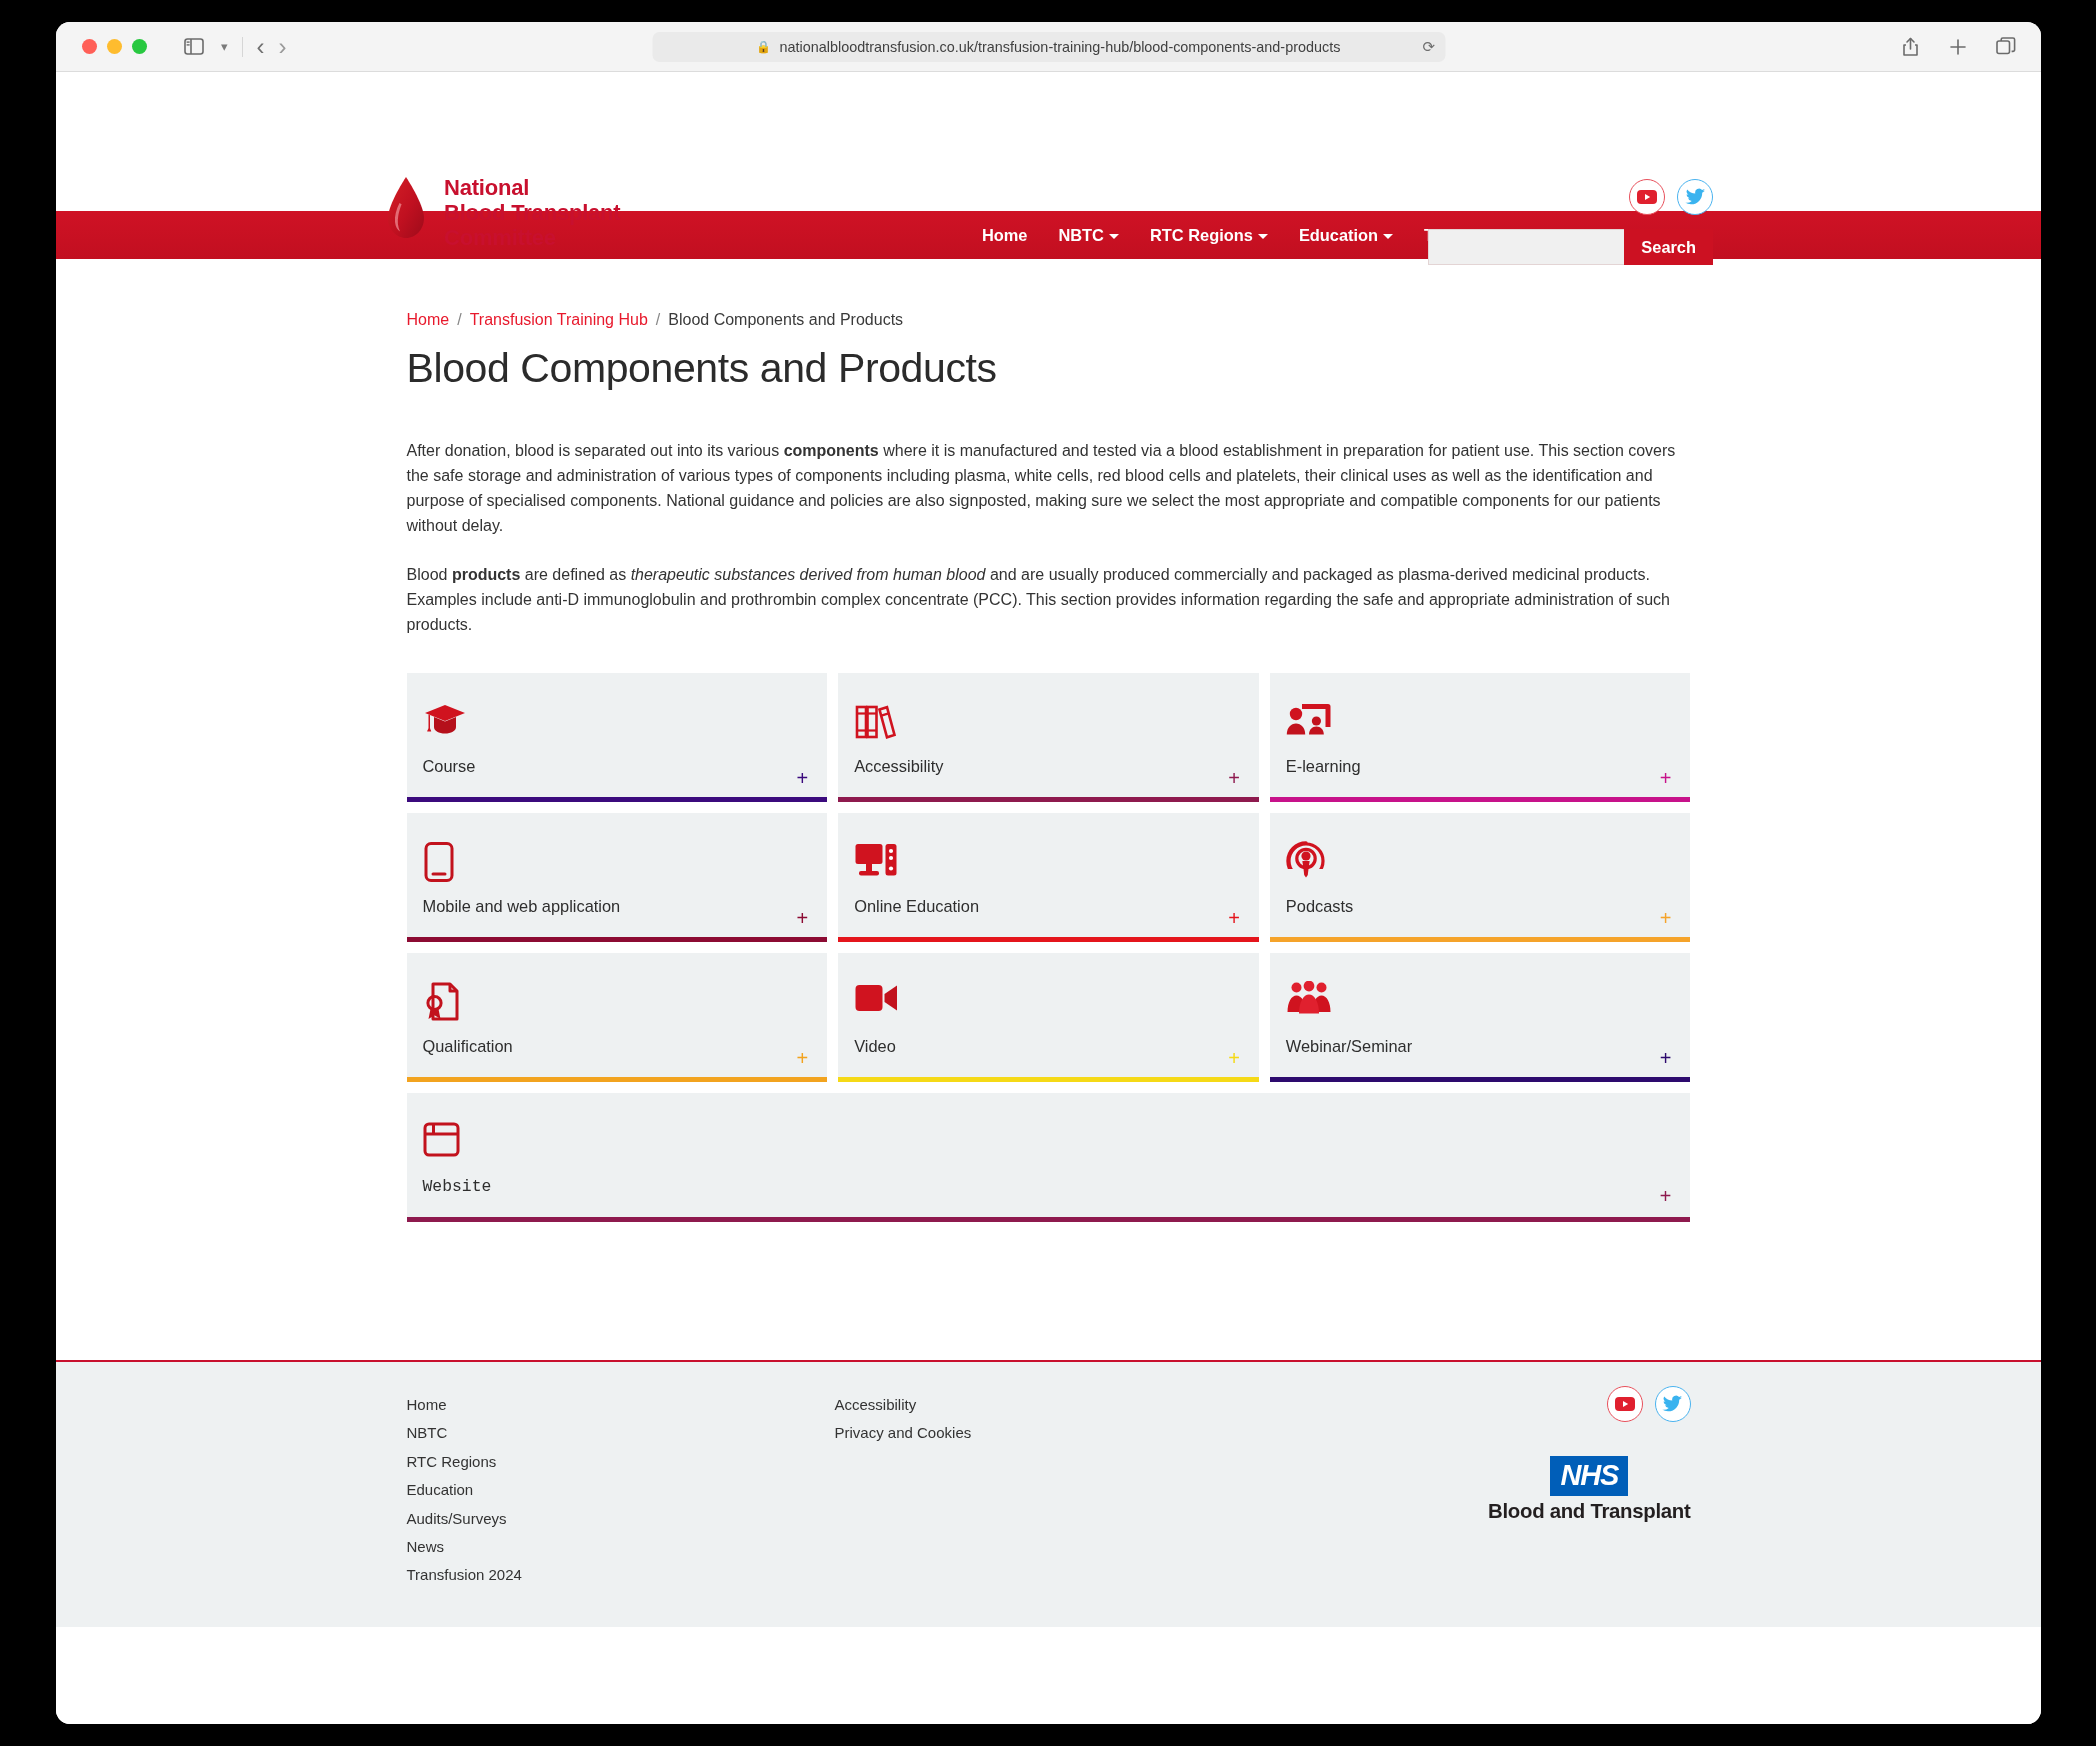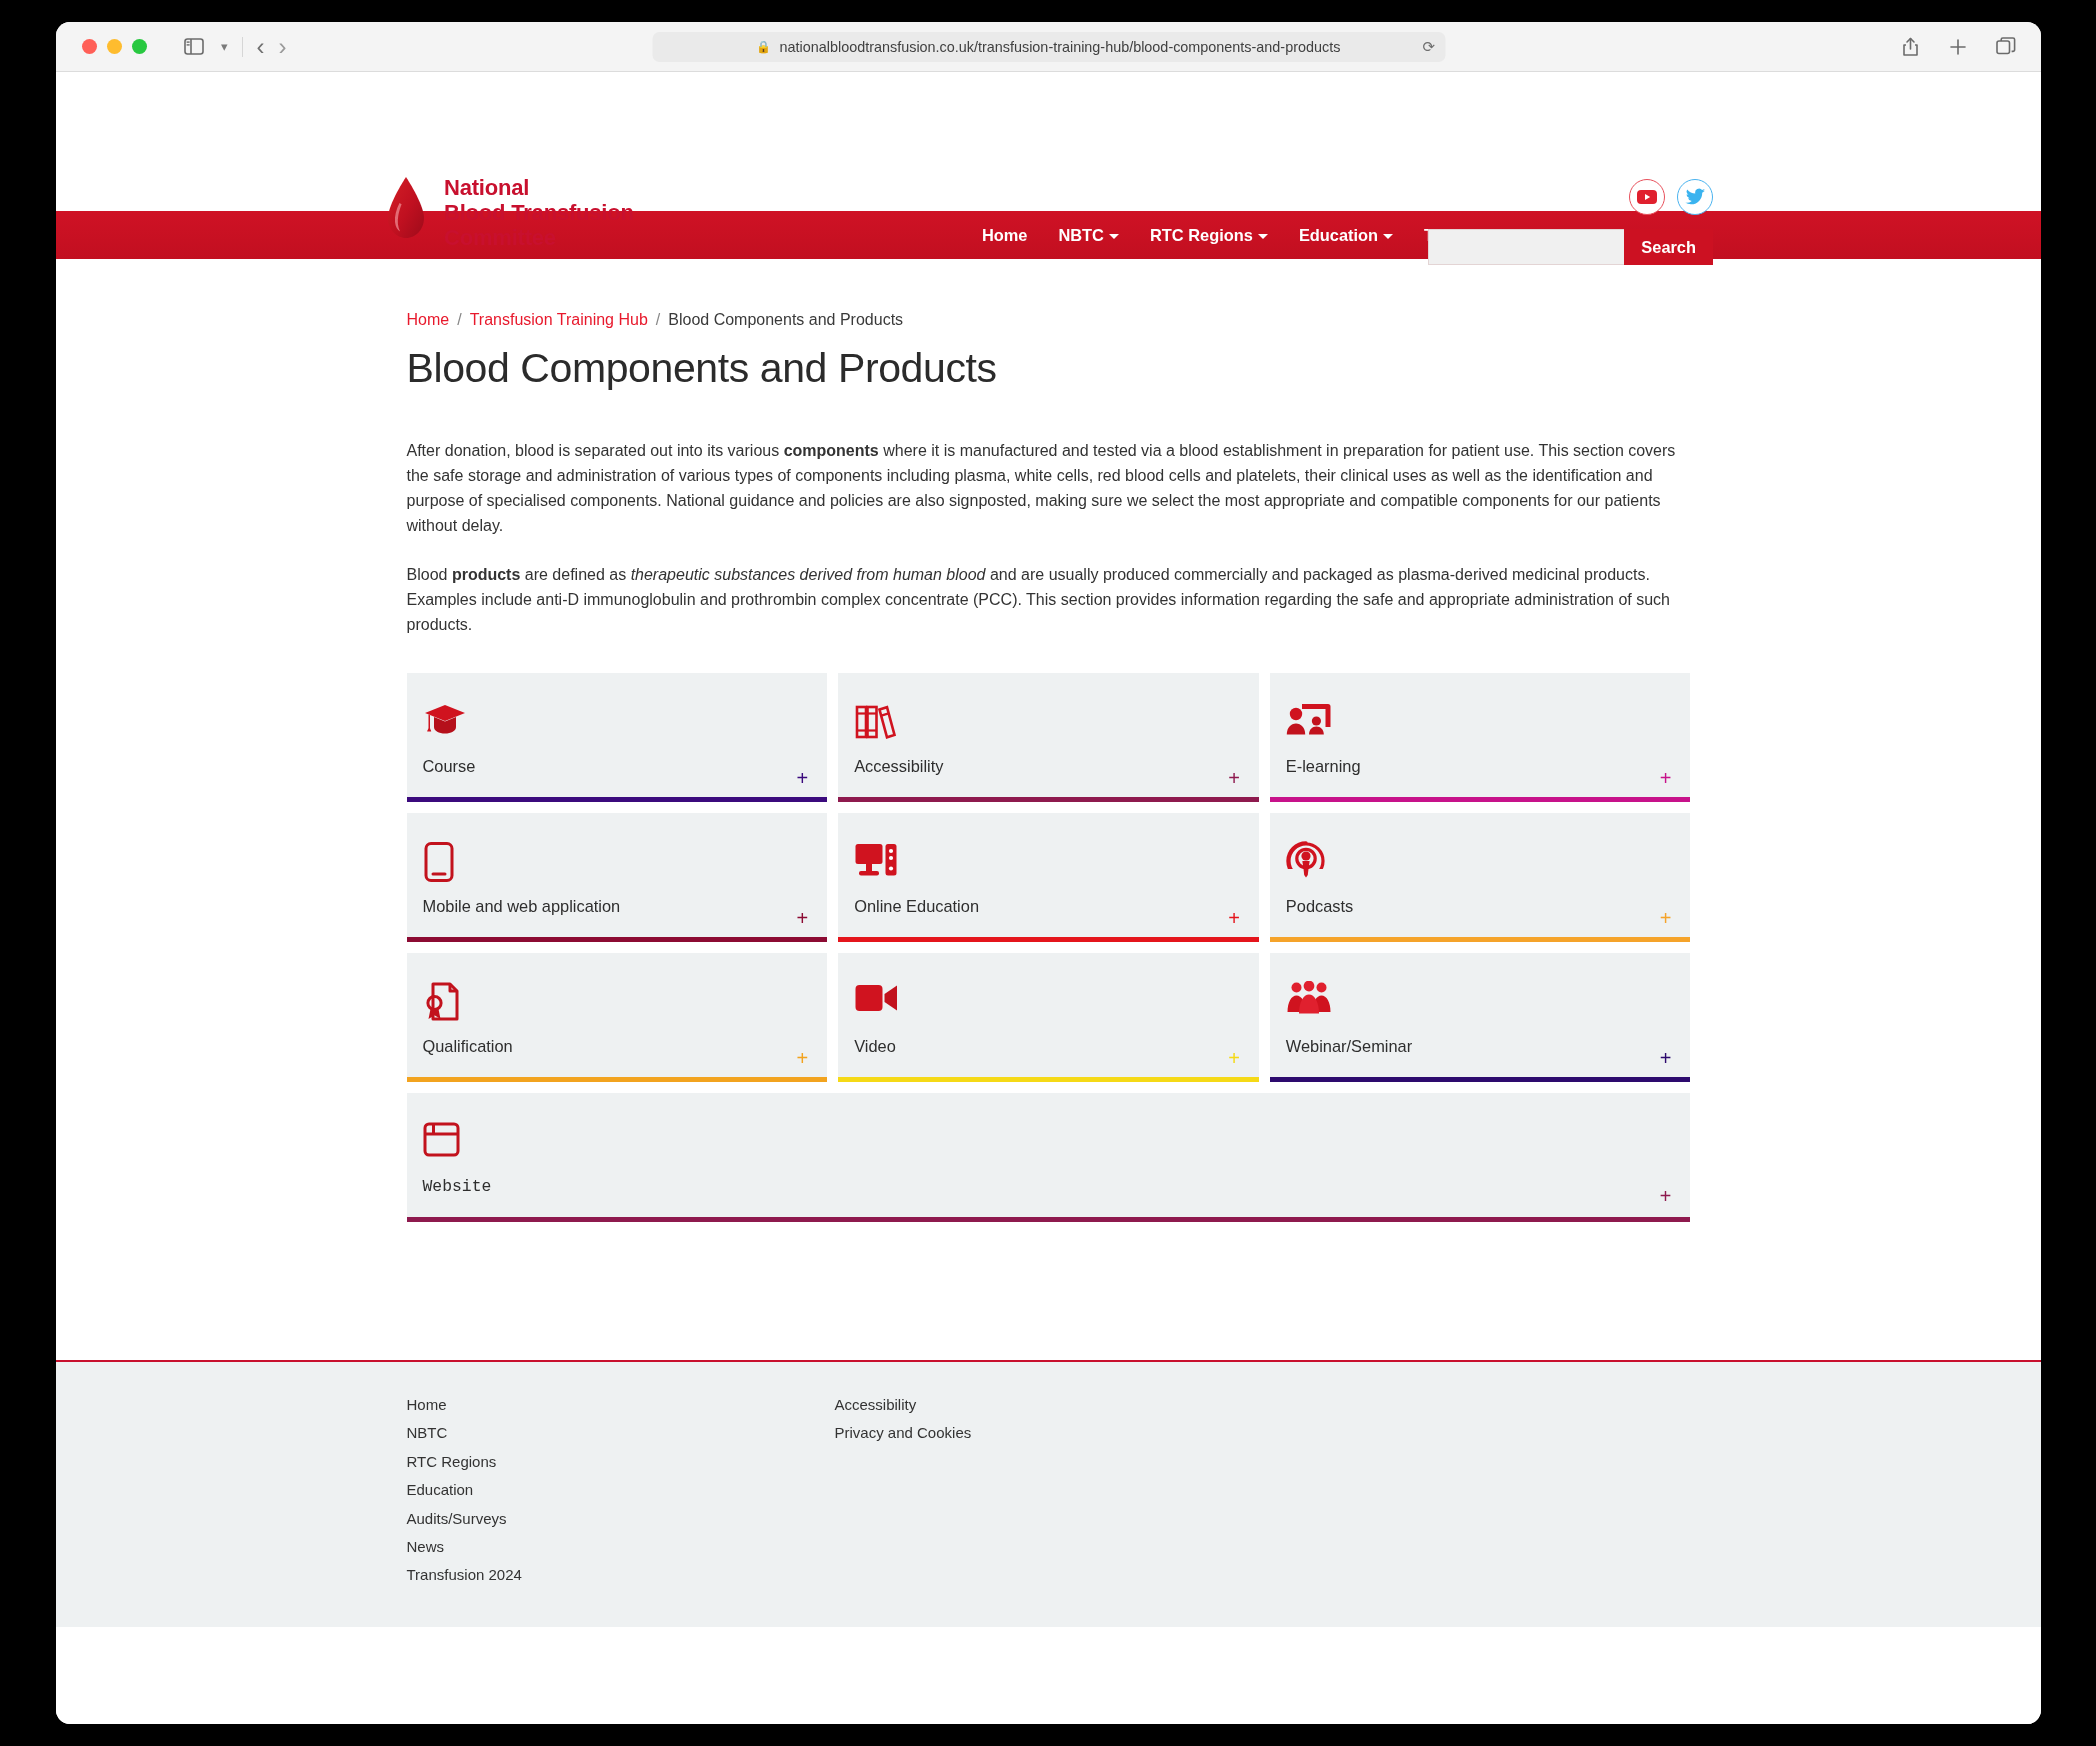--- a/index.html
+++ b/index.html
@@ -315,21 +315,21 @@
                 <stop offset="55%" stop-color="#c01020"></stop>
                 <stop offset="100%" stop-color="#9e0b1a"></stop>
               </linearGradient>
             </defs>
             <path d="M22 2 C22 2 4 29 4 43 C4 54 12 63 22 63 C32 63 40 54 40 43 C40 29 22 2 22 2 Z" fill="url(#dropg)"></path>
             <path d="M15.5 28 C12 35 10.5 41 11 47 C11.4 51.5 13.5 55 16 56.5 C13.8 52 13.2 46 14.4 40 C15 36.8 16.2 32.5 17.6 29.2 Z" fill="#ee8a90" opacity="0.75"></path>
           </svg>
         </span>
         <span class="brand-text">
           <span>National</span><br>
-          <span>Blood Transfusion</span><br>
+          <span>Blood Transplant</span><br>
           <span>Committee</span>
         </span>
       </div>
 
       <div class="header-right">
         <div class="social-row">
           <a class="social-circle yt">
             <svg width="20" height="14" viewBox="0 0 20 14">
                 <rect x="0" y="0" width="20" height="14" rx="4" fill="#e0202e"></rect>
                 <path d="M8 4 L13.2 7 L8 10 Z" fill="#fff"></path>
@@ -547,18 +547,37 @@
           <a class="footer-link">Education</a>
           <a class="footer-link">Audits/Surveys</a>
           <a class="footer-link">News</a>
           <a class="footer-link">Transfusion 2024</a>
         </div>
         <div class="footer-col c2">
           <a class="footer-link">Accessibility</a>
           <a class="footer-link">Privacy and Cookies</a>
         </div>
 
+        <div class="footer-right">
+          <div class="social-row">
+            <a class="social-circle yt">
+              <svg width="20" height="14" viewBox="0 0 20 14">
+                  <rect x="0" y="0" width="20" height="14" rx="4" fill="#e0202e"></rect>
+                  <path d="M8 4 L13.2 7 L8 10 Z" fill="#fff"></path>
+                </svg>
+            </a>
+            <a class="social-circle tw">
+              <svg width="21" height="18" viewBox="0 0 24 20">
+                  <path d="M23 2.6a9 9 0 0 1-2.6.72A4.5 4.5 0 0 0 22.4.9a9 9 0 0 1-2.85 1.1A4.48 4.48 0 0 0 11.8 6.1a12.7 12.7 0 0 1-9.24-4.7 4.48 4.48 0 0 0 1.39 6 4.4 4.4 0 0 1-2.03-.56v.06a4.49 4.49 0 0 0 3.6 4.4 4.5 4.5 0 0 1-2.02.08 4.49 4.49 0 0 0 4.19 3.12A9 9 0 0 1 0 16.4a12.7 12.7 0 0 0 6.88 2.02c8.26 0 12.78-6.84 12.78-12.78l-.02-.58A9.1 9.1 0 0 0 23 2.6z" fill="#3ab3ef"></path>
+                </svg>
+            </a>
+          </div>
+          <div class="nhs-block">
+            <span class="nhs-badge"><span>NHS</span></span>
+            <span class="nhs-sub">Blood and Transplant</span>
+          </div>
+        </div>
       </div>
     </div>
 
   </div>
 </div>
 
 
 </body></html>

